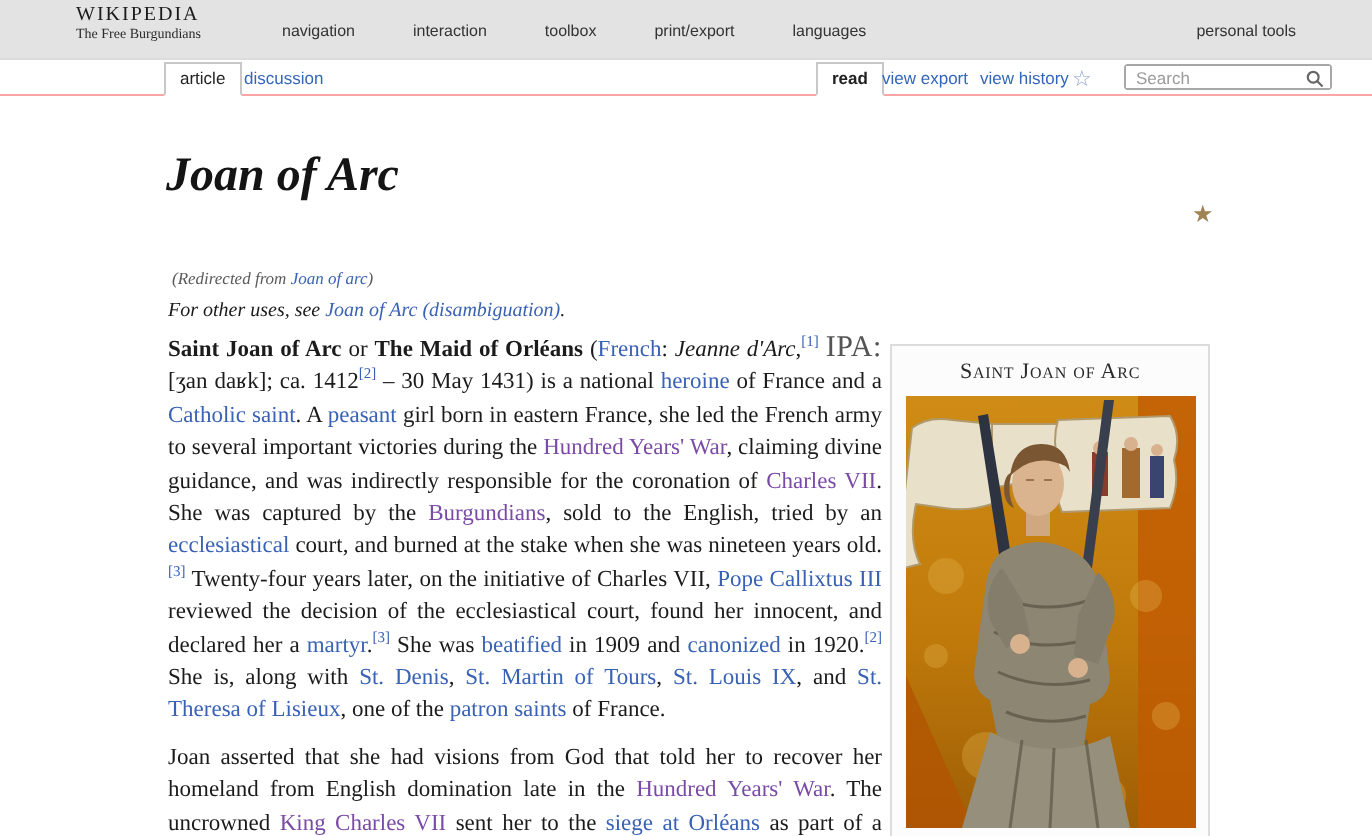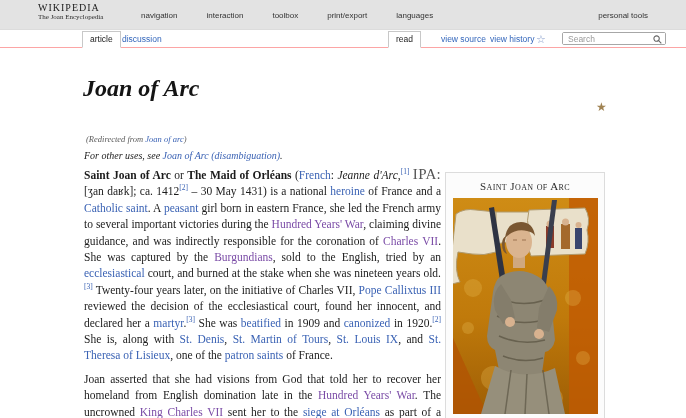--- a/index.html
+++ b/index.html
@@ -23,21 +23,21 @@
 
   
   .tabrow { position:absolute; left:0; top:30px; width:686px; height:18px;
             background:#fff; border-bottom:1px solid #fca5a5; font-size:8.5px; }
   .tabbox { position:absolute; bottom:-1px; background:#fff; color:#222;
             border:1px solid #c8c8c8; border-bottom:1px solid #fff;
             padding:2px 7px 3px; }
   .tablink { position:absolute; bottom:3px; color:#3366bb; cursor:pointer; }
   .tab-article { left:82px; }
   .tab-discussion { left:122px; }
-  .tab-read { left:388px; }
+  .tab-read { left:408px;font-weight:bold; }
   .tab-viewsource { left:441px; }
   .tab-viewhistory { left:490px; }
   .watchstar { position:absolute; left:536px; bottom:1px; font-size:11px;
                color:#8aa0cc; cursor:pointer; }
   .searchbox { position:absolute; left:562px; bottom:2px; width:104px; height:13px;
                border:1px solid #a7a7a7; border-radius:2px; background:#fff; }
   .searchbox input { position:absolute; left:0; top:0; width:100%; height:100%;
                border:none; outline:none; font-size:8.5px; padding:1px 14px 1px 5px;
                font-family:"Liberation Sans", sans-serif; color:#333; }
   .searchbox input::placeholder { color:#9a9a9a; }
@@ -74,37 +74,37 @@
              font-family:"Liberation Serif", serif; font-variant:small-caps;
              font-size:11px; letter-spacing:0.4px; color:#2b2b2b; }
   .infobox-image { width:145px; margin:0 auto; display:block; }
 </style>
 </head>
 <body>
 
 <div class="topbar">
   <div class="logo">
     <div class="t1">WIKIPEDIA</div>
-    <div class="t2">The Joan Encyclopedia</div>
+    <div class="t2">The Free Burgundians</div>
   </div>
   <div class="topmenus">
     <span>navigation</span>
     <span>interaction</span>
     <span>toolbox</span>
     <span>print/export</span>
     <span>languages</span>
   </div>
   <div class="personal">personal tools</div>
 </div>
 
 <div class="tabrow">
   <span class="tabbox tab-article">article</span>
   <span class="tablink tab-discussion">discussion</span>
   <span class="tabbox tab-read">read</span>
-  <span class="tablink tab-viewsource">view source</span>
+  <span class="tablink tab-viewsource">view export</span>
   <span class="tablink tab-viewhistory">view history</span>
   <span class="watchstar">☆</span>
   <span class="searchbox">
     <input type="text" placeholder="Search" style="">
     <svg width="9" height="9" viewBox="0 0 10 10">
       <circle cx="4" cy="4" r="3" fill="none" stroke="#666" stroke-width="1.2"></circle>
       <line x1="6.3" y1="6.3" x2="9.2" y2="9.2" stroke="#666" stroke-width="1.2"></line>
     </svg>
   </span>
 </div>

